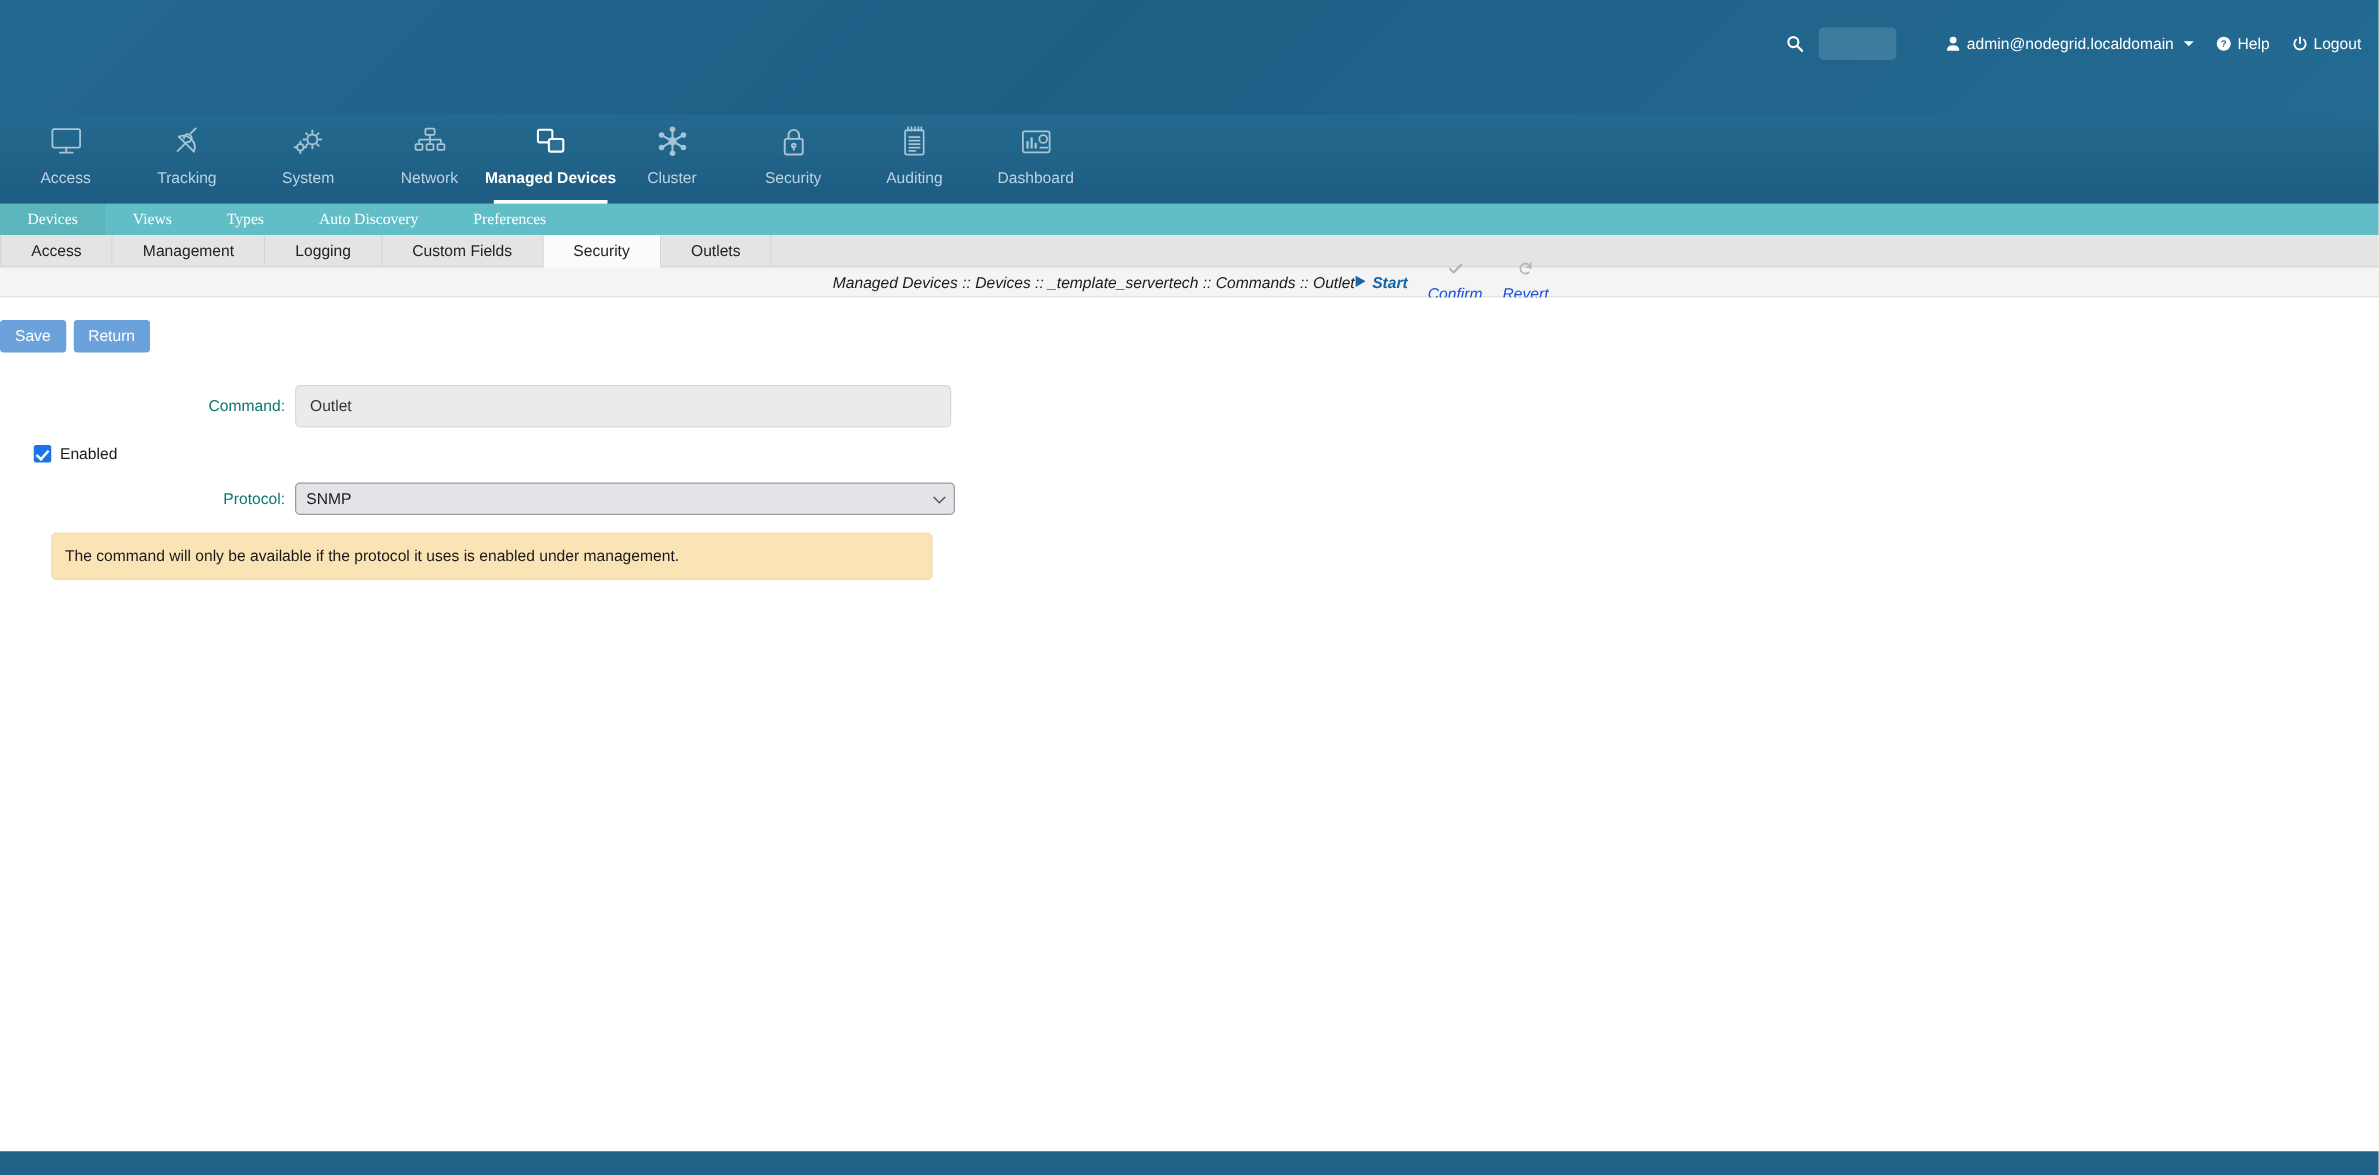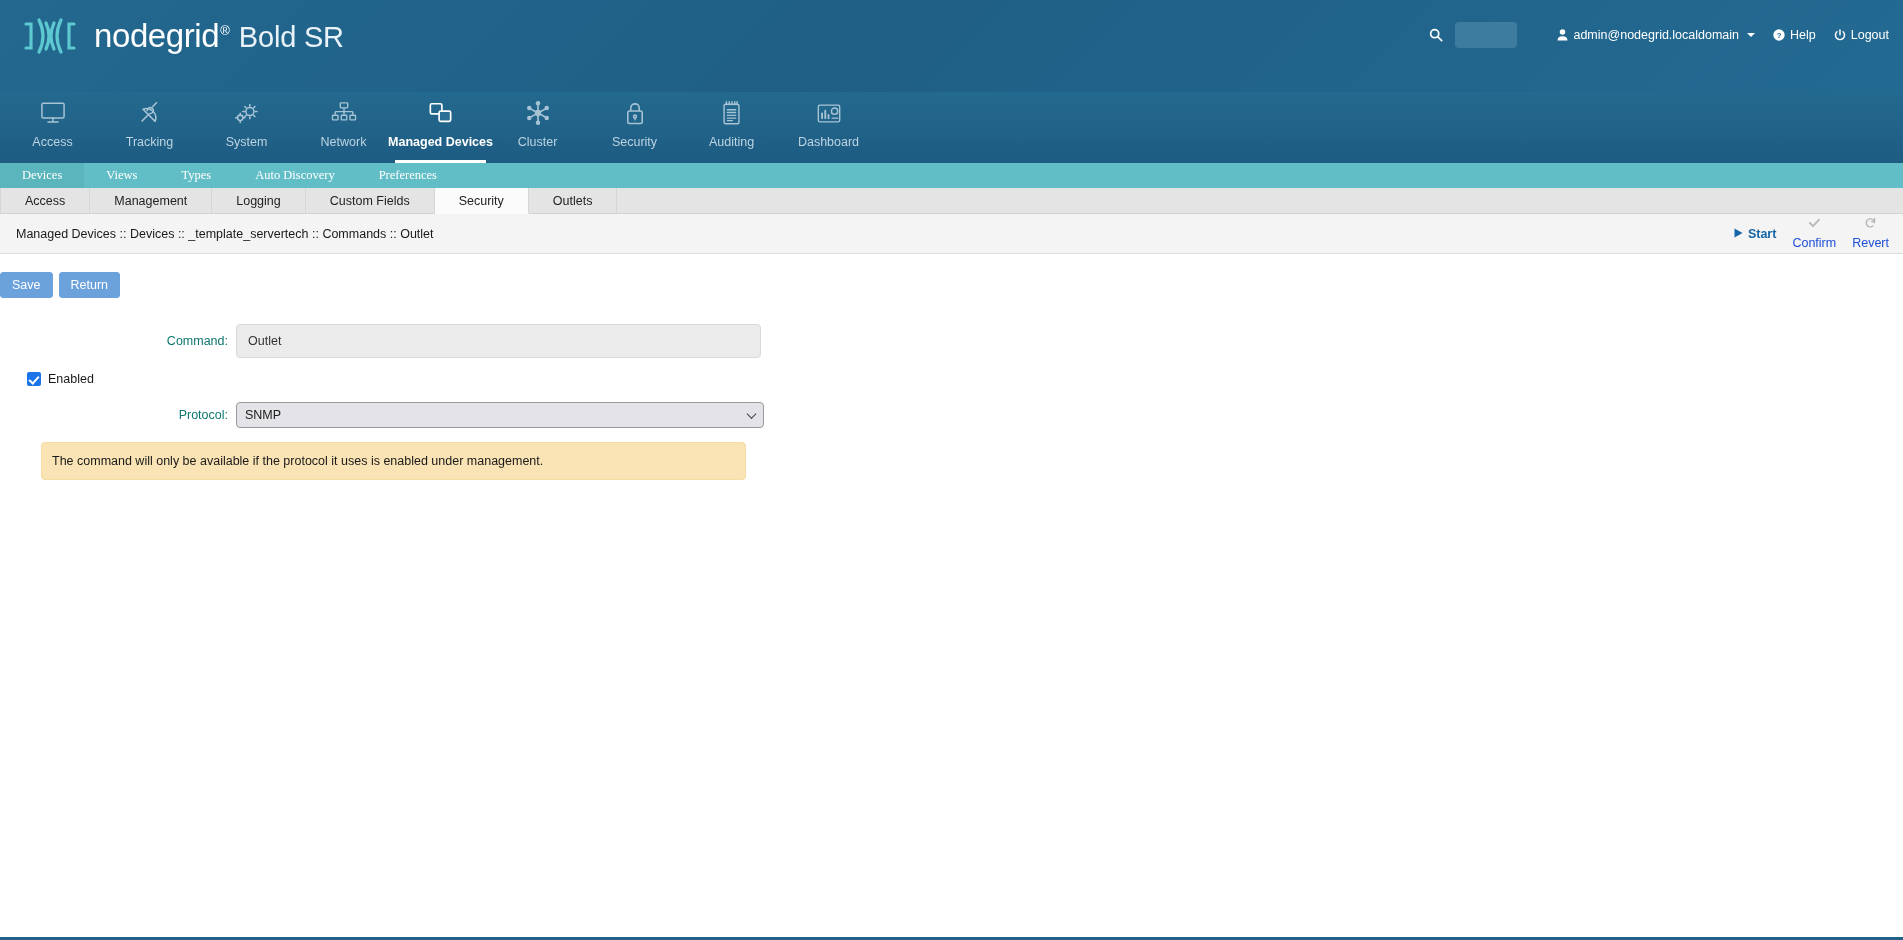--- a/index.html
+++ b/index.html
@@ -189,27 +189,28 @@
   }
   .grey-tab:first-child { border-left: 1px solid #d6d6d6; }
   .grey-tab.active {
     background: #fbfbfb;
     border-bottom: 1px solid #fbfbfb;
     margin-bottom: -1px;
   }
 
   
   .crumbbar {
-    height: 40px;
+    height: 24px;
     background: #f4f4f4;
     border-bottom: 1px solid #dddddd;
     display: flex;
     align-items: center;
-    justify-content: space-between;
+    justify-content: center;
     padding: 0 14px 0 16px;
+    font-style: italic;
   }
   .crumbtext {
     font-size: 12.5px;
     color: #1a1a1a;
     white-space: nowrap;
   }
   .crumb-actions {
     display: flex;
     align-items: center;
     gap: 16px;
@@ -349,39 +350,20 @@
     background: #236288;
     position: relative;
     overflow: hidden;
   }
 </style>
 </head>
 <body>
 
 <div class="header">
 
-  <div class="logo-wrap">
-    <span>
-      <svg class="logo-mark" viewBox="0 0 64 52">
-        <g fill="none" stroke="#5ec8d0" stroke-width="3.2" stroke-linecap="round">
-          <path d="M8 14 L13 14 L13 38 L8 38"></path>
-          <path d="M21 10 q8 16 0 32"></path>
-          <path d="M28 13 q6 13 0 26"></path>
-          <path d="M43 10 q-8 16 0 32"></path>
-          <path d="M36 13 q-6 13 0 26"></path>
-          <path d="M56 14 L51 14 L51 38 L56 38"></path>
-        </g>
-      </svg>
-    </span>
-    <span class="logo-text">
-      <span class="logo-name">nodegrid</span>
-      <span class="logo-reg">®</span>
-      <span class="logo-sub">Bold SR</span>
-    </span>
-  </div>
 
   <div class="header-right">
     <span class="hr-search-icon">
       <svg width="14" height="14" viewBox="0 0 16 16" fill="none" stroke="#ffffff" stroke-width="2">
         <circle cx="6.5" cy="6.5" r="4.6"></circle>
           <path d="M10 10 L14.5 14.5" stroke-linecap="round"></path>
       </svg>
     </span>
     <input class="hr-search-box" type="text" placeholder="" style="">
 

